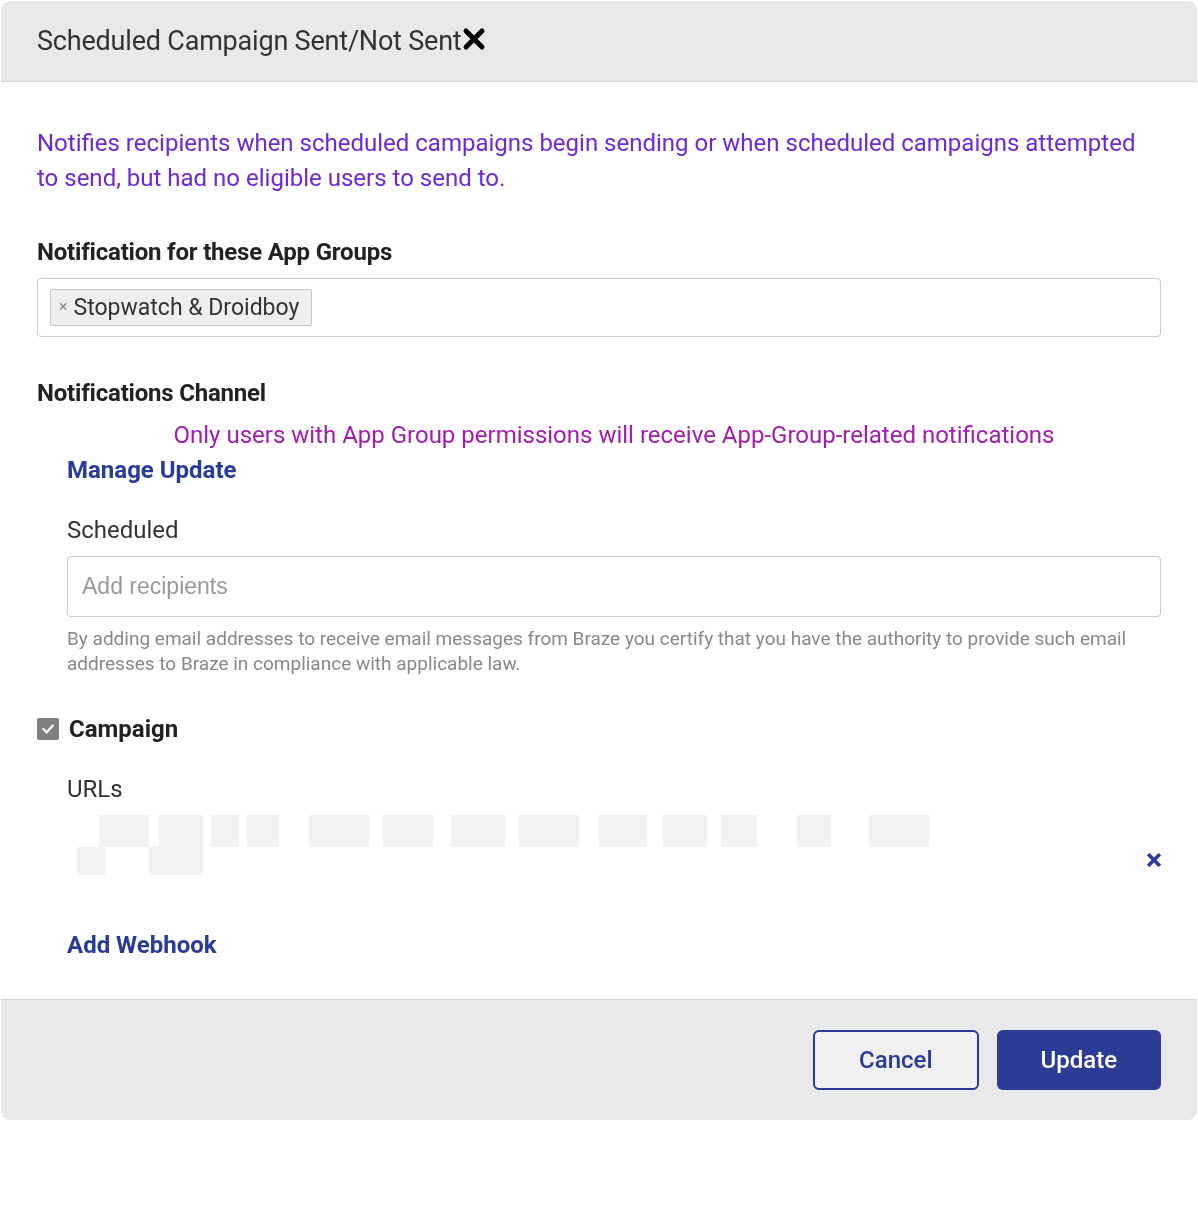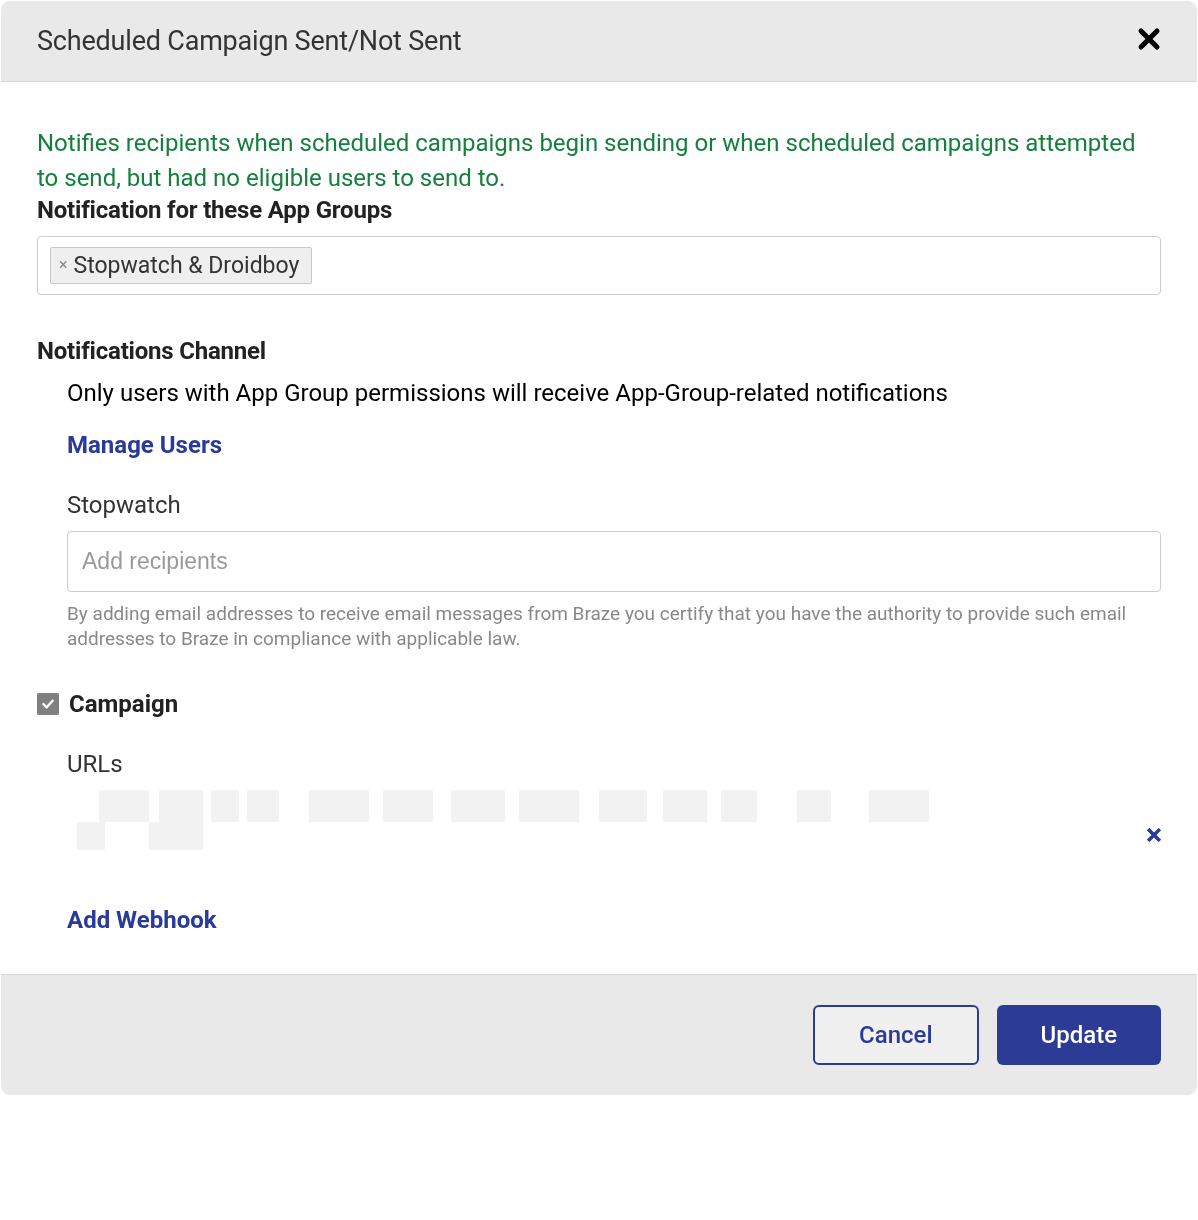--- a/index.html
+++ b/index.html
@@ -17,21 +17,21 @@
       width: 100%;
       background: #fff;
       border-radius: 10px;
       overflow: hidden;
       border: 1px solid rgba(0,0,0,0);
     }
     .modal-header {
       background: #e9e9e9;
       padding: 24px 36px;
       display: flex;
-      justify-content: space-between;
+      justify-content: flex-start;
       align-items: center;
       border-bottom: 1px solid #d6d6d6;
     }
     .modal-title {
       font-size: 27px;
       font-weight: 400;
       color: #333;
       letter-spacing: -0.2px;
     }
     .close-icon {
@@ -39,22 +39,23 @@
       font-weight: 900;
       cursor: pointer;
       color: #000;
       line-height: 1;
     }
     .modal-body {
       padding: 44px 36px 40px 36px;
     }
     .description {
       font-size: 24px;
-      color: #15803d;
+      color: #6d28d9;
       line-height: 1.45;
+      margin-bottom: 42px;
       font-weight: 400;
     }
     .section-label {
       font-size: 24px;
       font-weight: 700;
       color: #222;
       margin-bottom: 12px;
       letter-spacing: -0.2px;
     }
     .app-groups-input {
@@ -108,23 +109,24 @@
     .checkbox-label {
       font-size: 24px;
       font-weight: 700;
       color: #222;
     }
     .indented {
       margin-left: 30px;
     }
     .helper-text {
       font-size: 24px;
-      color: #000000;
-      margin-bottom: 21px;
+      color: #a21caf;
+      margin-bottom: 4px;
       line-height: 1.4;
+      text-align: center;
     }
     .link {
       color: #2a3a9a;
       font-weight: 700;
       font-size: 24px;
       cursor: pointer;
       text-decoration: none;
     }
     .sub-label {
       font-size: 24px;
@@ -241,23 +243,23 @@
         <span class="tag-close">×</span>
         <span>Stopwatch &amp; Droidboy</span>
       </span>
     </div>
 
     <div class="section-label">Notifications Channel</div>
 
 
     <div class="indented">
       <p class="helper-text">Only users with App Group permissions will receive App-Group-related notifications</p>
-      <a class="link">Manage Users</a>
-
-      <div class="sub-label">Stopwatch</div>
+      <a class="link">Manage Update</a>
+
+      <div class="sub-label">Scheduled</div>
       <input type="text" class="recipients-input" placeholder="Add recipients" style="">
       <p class="fine-print">By adding email addresses to receive email messages from Braze you certify that you have the authority to provide such email addresses to Braze in compliance with applicable law.</p>
     </div>
 
     <div class="checkbox-row">
       <span class="checkbox">
         <svg viewBox="0 0 24 24">
             <path d="M5 12 L10 17 L19 7" stroke="#fff" stroke-width="3.5" fill="none" stroke-linecap="round" stroke-linejoin="round"></path>
           </svg>
       </span>

